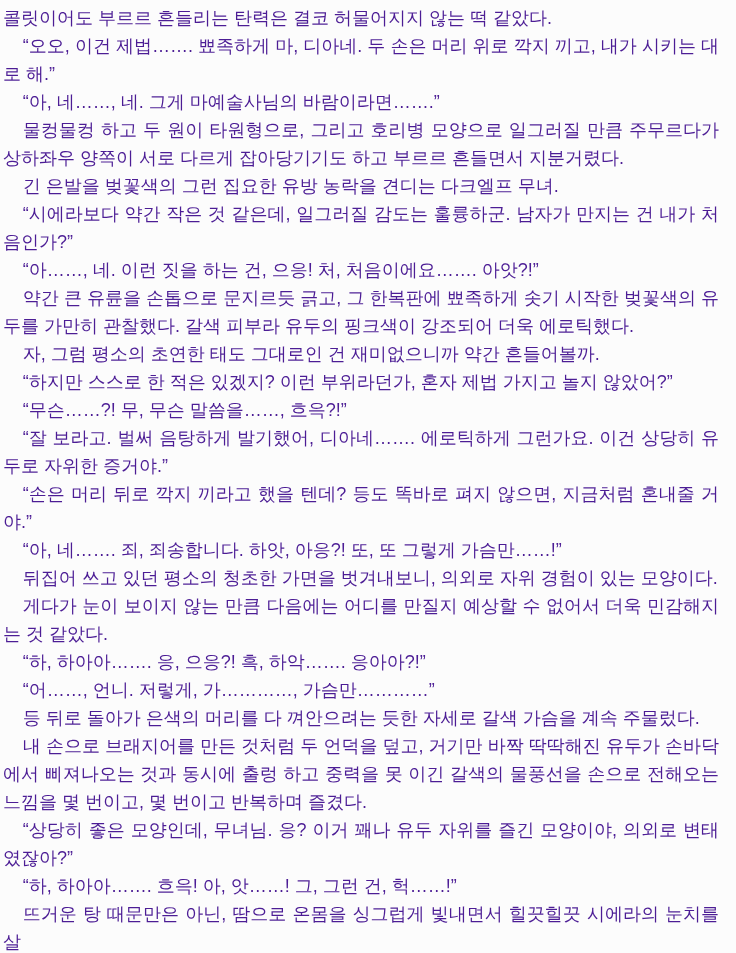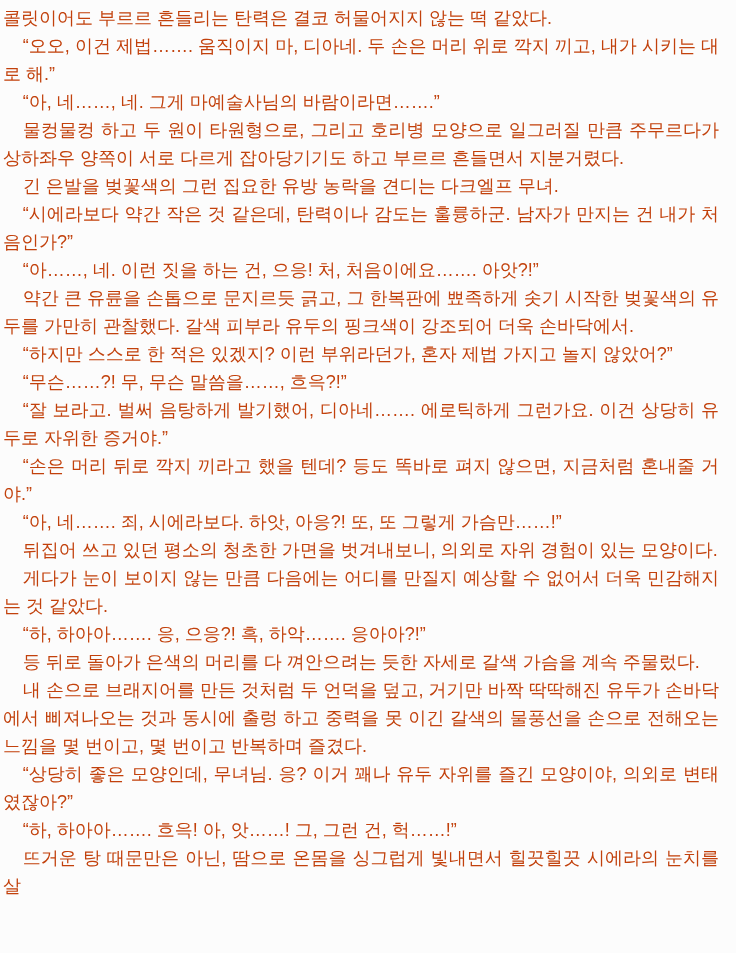--- a/index.html
+++ b/index.html
@@ -13,54 +13,56 @@
     overflow: hidden;
   }
   .page {
     box-sizing: border-box;
     width: 736px;
     height: 953px;
     padding: 4px 17px 0 3px;
     font-family: "Liberation Sans", sans-serif;
     font-size: 18px;
     line-height: 28px;
-    color: #c2410c;
+    color: #4c1d95;
     text-align: justify;
     word-break: break-all;
     overflow-wrap: break-word;
   }
   p.para {
     margin: 0;
     padding: 0;
     text-indent: 1.1em;
   }
   p.para.no-indent {
     text-indent: 0;
   }
 </style>
 </head>
 <body>
 
 <main class="page">
   <div>
       <p class="para no-indent">콜릿이어도 부르르 흔들리는 탄력은 결코 허물어지지 않는 떡 같았다.</p>
-      <p class="para">“오오, 이건 제법……. 움직이지 마, 디아네. 두 손은 머리 위로 깍지 끼고, 내가 시키는 대로 해.”</p>
+      <p class="para">“오오, 이건 제법……. 뾰족하게 마, 디아네. 두 손은 머리 위로 깍지 끼고, 내가 시키는 대로 해.”</p>
       <p class="para">“아, 네……, 네. 그게 마예술사님의 바람이라면…….”</p>
       <p class="para">물컹물컹 하고 두 원이 타원형으로, 그리고 호리병 모양으로 일그러질 만큼 주무르다가 상하좌우 양쪽이 서로 다르게 잡아당기기도 하고 부르르 흔들면서 지분거렸다.</p>
       <p class="para">긴 은발을 벚꽃색의 그런 집요한 유방 농락을 견디는 다크엘프 무녀.</p>
-      <p class="para">“시에라보다 약간 작은 것 같은데, 탄력이나 감도는 훌륭하군. 남자가 만지는 건 내가 처음인가?”</p>
+      <p class="para">“시에라보다 약간 작은 것 같은데, 일그러질 감도는 훌륭하군. 남자가 만지는 건 내가 처음인가?”</p>
       <p class="para">“아……, 네. 이런 짓을 하는 건, 으응! 처, 처음이에요……. 아앗?!”</p>
-      <p class="para">약간 큰 유륜을 손톱으로 문지르듯 긁고, 그 한복판에 뾰족하게 솟기 시작한 벚꽃색의 유두를 가만히 관찰했다. 갈색 피부라 유두의 핑크색이 강조되어 더욱 손바닥에서.</p>
+      <p class="para">약간 큰 유륜을 손톱으로 문지르듯 긁고, 그 한복판에 뾰족하게 솟기 시작한 벚꽃색의 유두를 가만히 관찰했다. 갈색 피부라 유두의 핑크색이 강조되어 더욱 에로틱했다.</p>
+      <p class="para">자, 그럼 평소의 초연한 태도 그대로인 건 재미없으니까 약간 흔들어볼까.</p>
       <p class="para">“하지만 스스로 한 적은 있겠지? 이런 부위라던가, 혼자 제법 가지고 놀지 않았어?”</p>
       <p class="para">“무슨……?! 무, 무슨 말씀을……, 흐윽?!”</p>
       <p class="para">“잘 보라고. 벌써 음탕하게 발기했어, 디아네……. 에로틱하게 그런가요. 이건 상당히 유두로 자위한 증거야.”</p>
       <p class="para">“손은 머리 뒤로 깍지 끼라고 했을 텐데? 등도 똑바로 펴지 않으면, 지금처럼 혼내줄 거야.”</p>
-      <p class="para">“아, 네……. 죄, 시에라보다. 하앗, 아응?! 또, 또 그렇게 가슴만……!”</p>
+      <p class="para">“아, 네……. 죄, 죄송합니다. 하앗, 아응?! 또, 또 그렇게 가슴만……!”</p>
       <p class="para">뒤집어 쓰고 있던 평소의 청초한 가면을 벗겨내보니, 의외로 자위 경험이 있는 모양이다.</p>
       <p class="para">게다가 눈이 보이지 않는 만큼 다음에는 어디를 만질지 예상할 수 없어서 더욱 민감해지는 것 같았다.</p>
       <p class="para">“하, 하아아……. 응, 으응?! 흑, 하악……. 응아아?!”</p>
+      <p class="para">“어……, 언니. 저렇게, 가…………, 가슴만…………”</p>
       <p class="para">등 뒤로 돌아가 은색의 머리를 다 껴안으려는 듯한 자세로 갈색 가슴을 계속 주물렀다.</p>
       <p class="para">내 손으로 브래지어를 만든 것처럼 두 언덕을 덮고, 거기만 바짝 딱딱해진 유두가 손바닥에서 삐져나오는 것과 동시에 출렁 하고 중력을 못 이긴 갈색의 물풍선을 손으로 전해오는 느낌을 몇 번이고, 몇 번이고 반복하며 즐겼다.</p>
       <p class="para">“상당히 좋은 모양인데, 무녀님. 응? 이거 꽤나 유두 자위를 즐긴 모양이야, 의외로 변태였잖아?”</p>
       <p class="para">“하, 하아아……. 흐윽! 아, 앗……! 그, 그런 건, 헉……!”</p>
       <p class="para">뜨거운 탕 때문만은 아닌, 땀으로 온몸을 싱그럽게 빛내면서 힐끗힐끗 시에라의 눈치를 살</p>
     </div>
 </main>
 
 </body></html>

